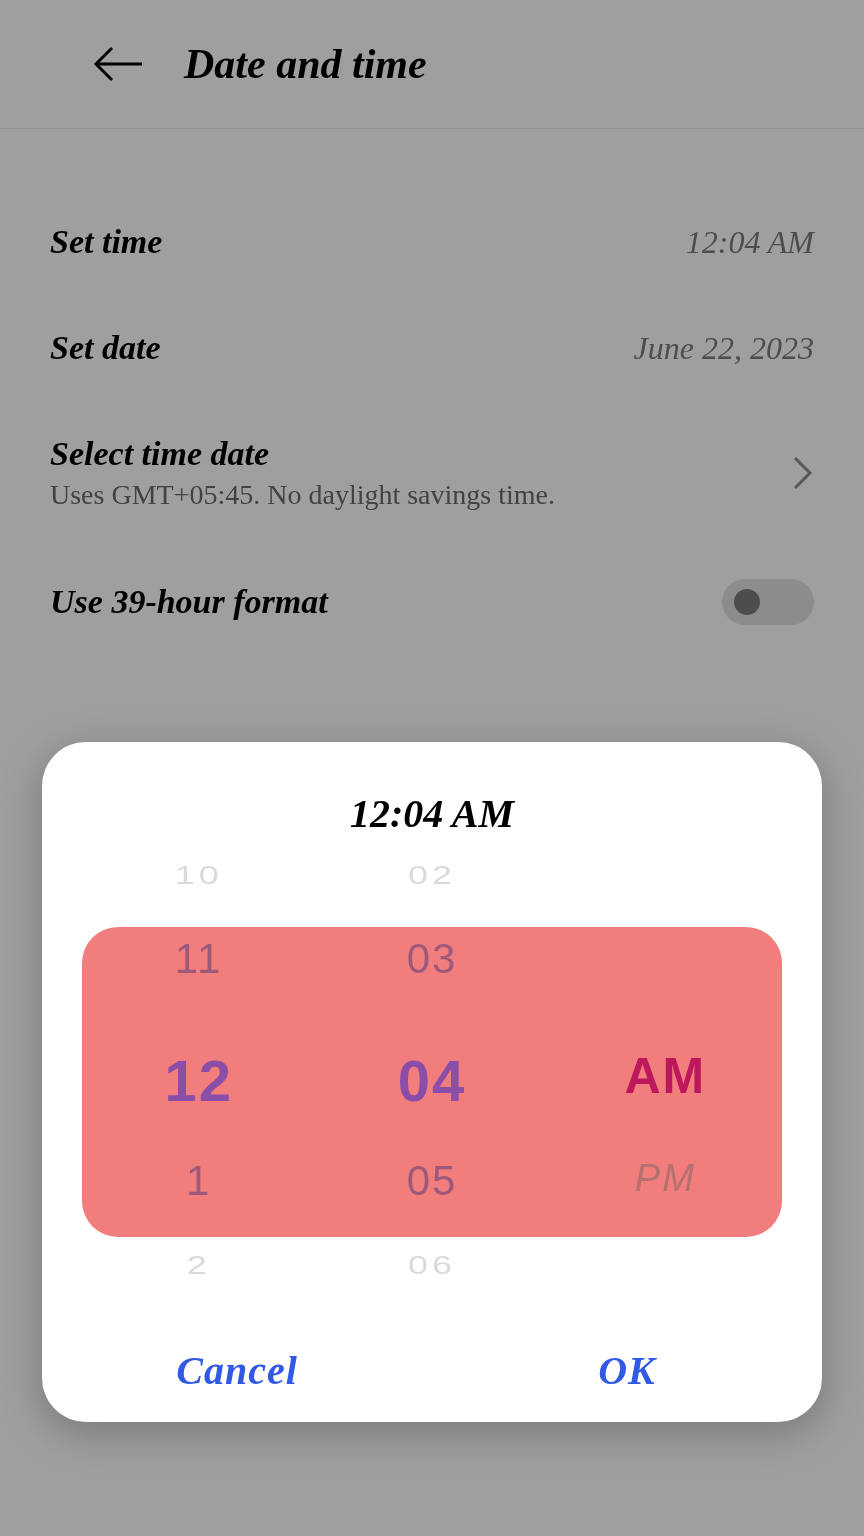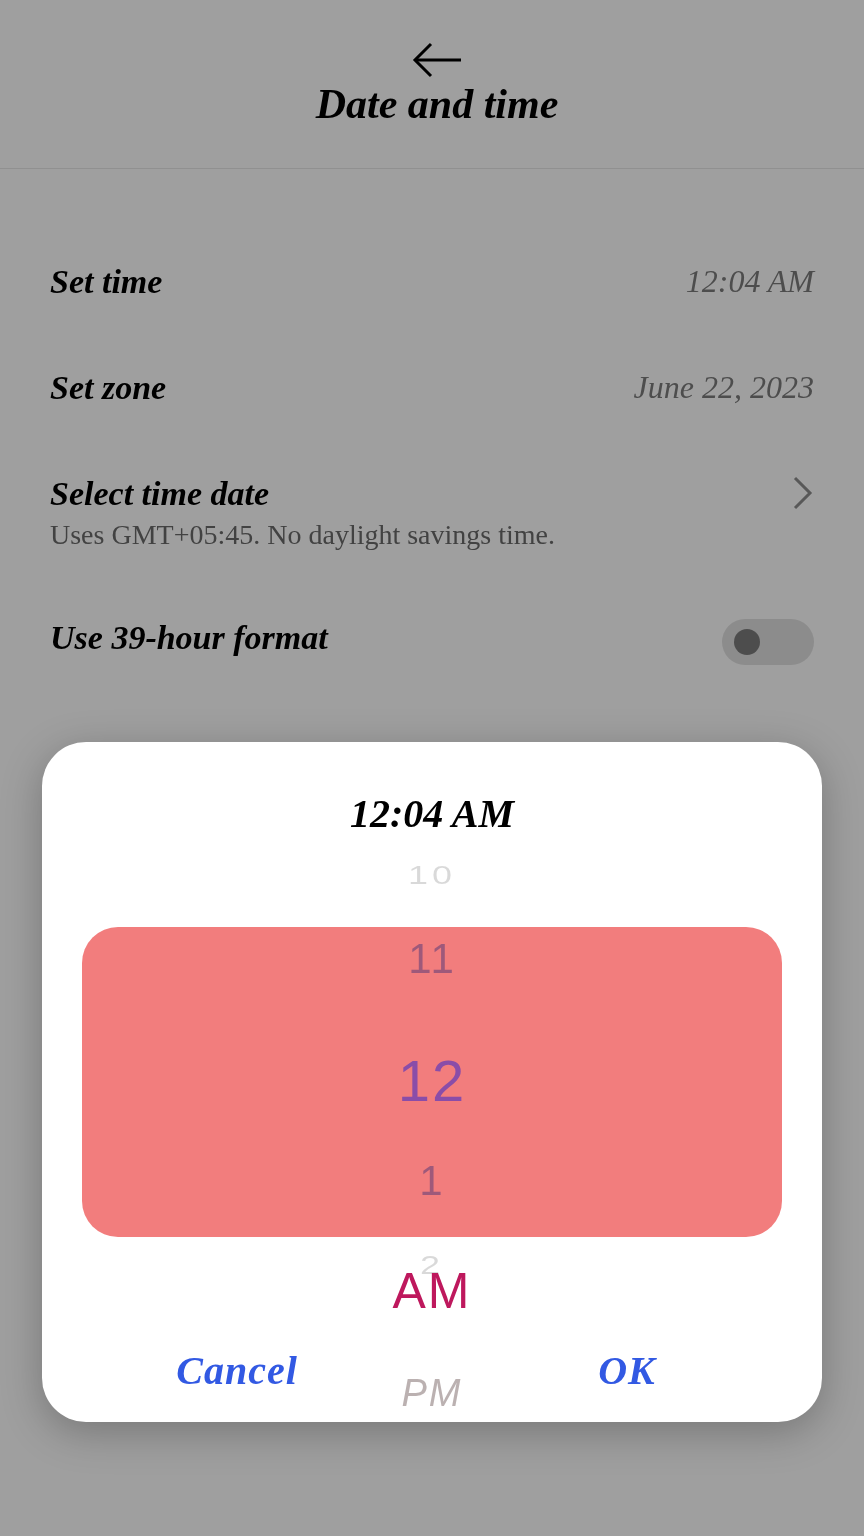--- a/index.html
+++ b/index.html
@@ -4,42 +4,43 @@
 <style>
   * { margin: 0; padding: 0; box-sizing: border-box; }
   html, body { width: 864px; height: 1536px; font-family: Georgia, 'Times New Roman', serif; background: #f5f5f5; overflow: hidden; }
   .app { width: 100%; height: 100%; position: relative; }
   .scrim { position: absolute; inset: 0; background: rgba(0,0,0,0.35); z-index: 5; pointer-events: none; }
 
   
   .header {
     display: flex;
     align-items: center;
-    padding: 40px 50px 40px 60px;
+    padding: 40px 50px 40px 92px;
+    gap: 40px;
     border-bottom: 1px solid #ddd;
-    flex-direction: column;
   }
   .back-arrow {
     width: 52px; height: 40px;
     display: flex; align-items: center; justify-content: center;
   }
   .back-arrow svg { width: 52px; height: 36px; stroke: #000; stroke-width: 3; fill: none; }
   .header-title {
     font-size: 42px;
     font-style: italic;
     font-weight: bold;
   }
 
   
   .settings {
     padding: 60px 50px 0 50px;
   }
   .setting-row {
     display: flex;
     justify-content: space-between;
+    align-items: center;
     padding: 34px 0;
   }
   .setting-label {
     font-size: 34px;
     font-style: italic;
     font-weight: bold;
     color: #000;
   }
   .setting-sub {
     font-size: 28px;
@@ -103,41 +104,40 @@
     top: 70px;
     height: 310px;
     background: #f27d7d;
     border-radius: 36px;
     z-index: 1;
   }
   .pickers {
     position: absolute; inset: 0;
     display: flex;
     z-index: 2;
-    flex-direction: column;
   }
   .picker-col {
     flex: 1;
     position: relative;
     height: 100%;
   }
   .picker-item {
     position: absolute;
     left: 0; right: 0;
     text-align: center;
     font-size: 48px;
     font-family: Arial, sans-serif;
     font-weight: 400;
     letter-spacing: 2px;
     color: rgba(0,0,0,0.25);
   }
   .picker-item.center {
     font-size: 58px;
     color: #8a4da8;
-    font-weight: 400;
+    font-weight: 700;
   }
   .picker-item.near {
     font-size: 42px;
     color: rgba(90,60,120,0.55);
   }
   .picker-item.edge {
     font-size: 36px;
     color: rgba(0,0,0,0.15);
     letter-spacing: 4px;
     transform: scaleY(0.7);
@@ -184,21 +184,21 @@
   </div>
 
   <div class="settings">
 
     <div class="setting-row">
       <div class="setting-label">Set time</div>
       <div class="setting-value">12:04 AM</div>
     </div>
 
     <div class="setting-row">
-      <div class="setting-label">Set zone</div>
+      <div class="setting-label">Set date</div>
       <div class="setting-value">June 22, 2023</div>
     </div>
 
     <div class="setting-row">
       <div>
         <div class="setting-label">Select time date</div>
         <div class="setting-sub">Uses GMT+05:45. No daylight savings time.</div>
       </div>
       <span class="chevron">
         <svg viewBox="0 0 22 36">
@@ -226,20 +226,27 @@
       <div class="pickers">
 
         <div class="picker-col">
           <div class="picker-item edge row-0">10</div>
           <div class="picker-item near row-1">11</div>
           <div class="picker-item center row-2">12</div>
           <div class="picker-item near row-3">1</div>
           <div class="picker-item edge row-4">2</div>
         </div>
 
+        <div class="picker-col">
+          <div class="picker-item edge row-0">02</div>
+          <div class="picker-item near row-1">03</div>
+          <div class="picker-item center row-2">04</div>
+          <div class="picker-item near row-3">05</div>
+          <div class="picker-item edge row-4">06</div>
+        </div>
 
         <div class="picker-col ampm">
           <div class="picker-item center row-2">AM</div>
           <div class="picker-item near row-3">PM</div>
         </div>
 
       </div>
     </div>
 
     <div class="dialog-actions">

